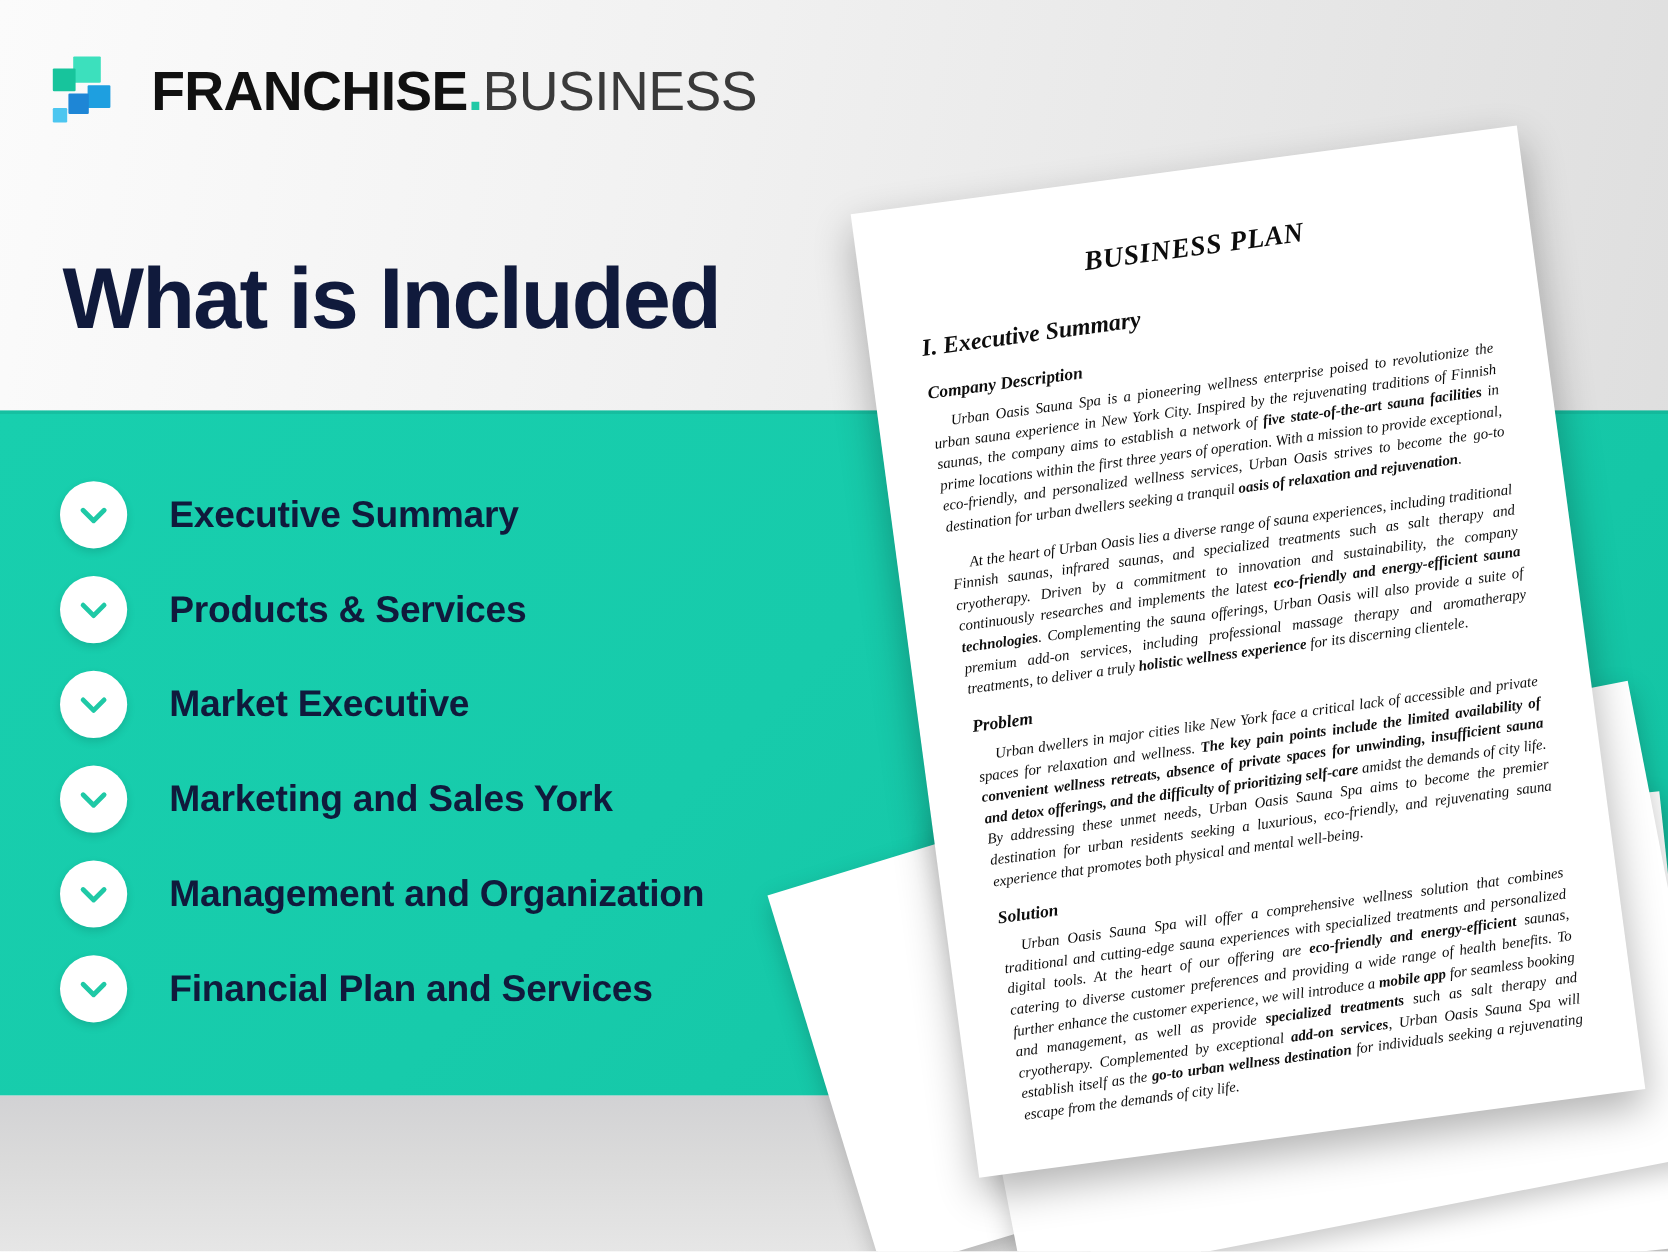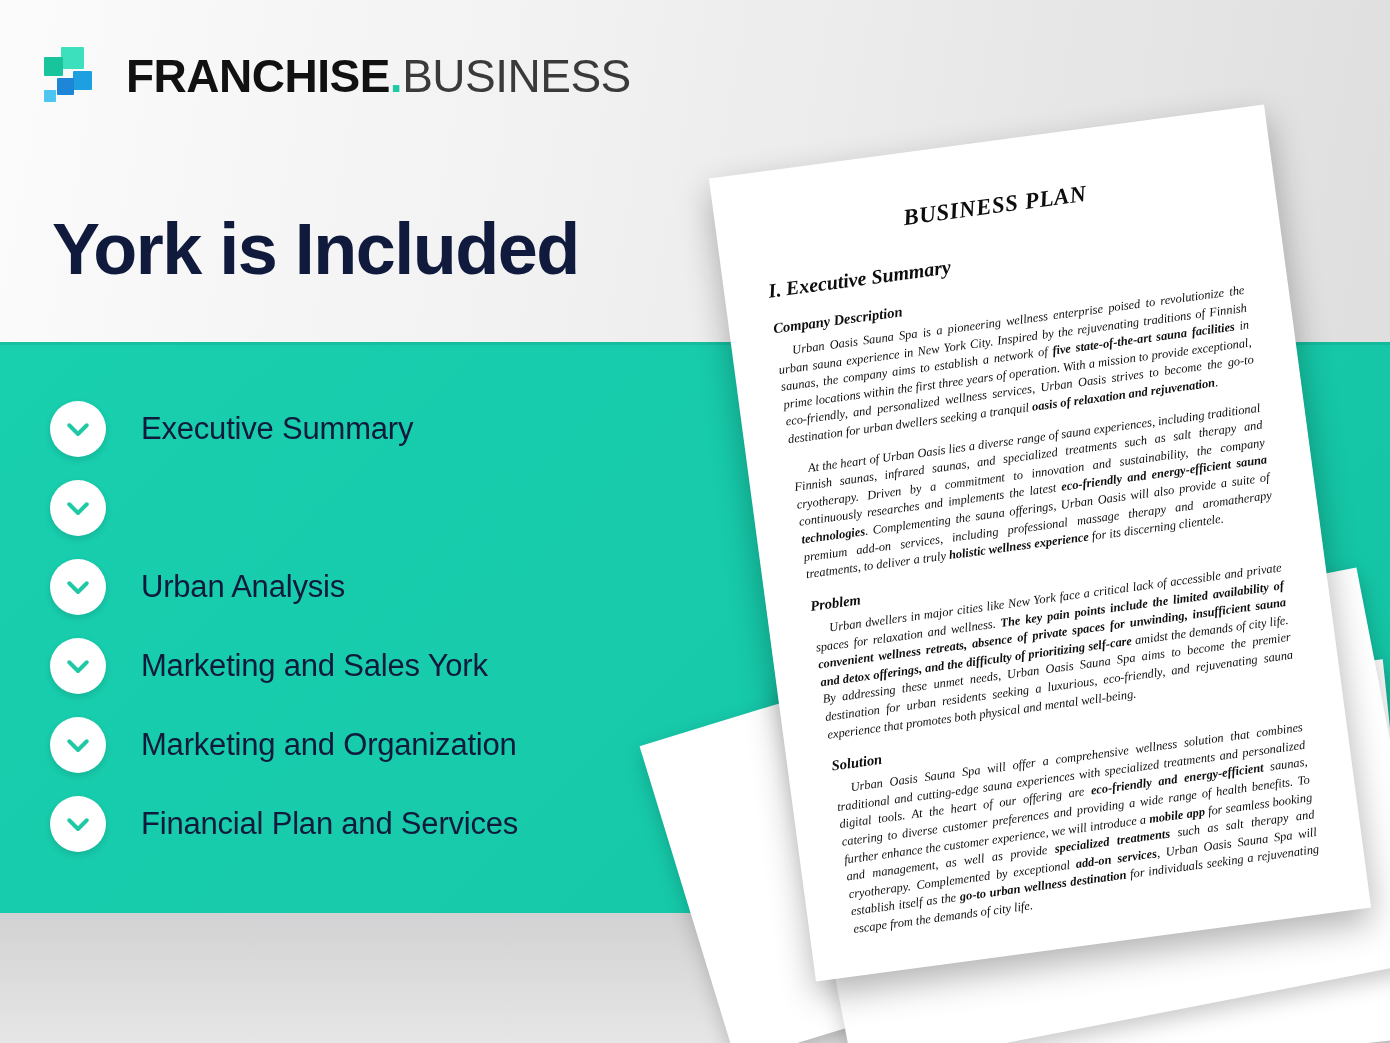--- a/index.html
+++ b/index.html
@@ -111,21 +111,21 @@
     box-shadow: 0 3px 7px rgba(0,0,0,0.13);
     flex: none;
     display: flex;
     align-items: center;
     justify-content: center;
   }
   .chevron-circle svg { display: block; }
   .item-label {
     margin-left: 35px;
     font-size: 31px;
-    font-weight: 400;
+    font-weight: 700;
     color: #101a3c;
     letter-spacing: -0.2px;
     white-space: nowrap;
   }
 
   
   .docs {
     position: absolute;
     left: 640px;
     top: 120px;
@@ -241,21 +241,21 @@
       <i class="sq-b"></i>
       <i class="sq-c"></i>
       <i class="sq-d"></i>
       <i class="sq-e"></i>
     </div>
     <div class="logo-word">
       <span class="bold">FRANCHISE</span><span class="dot">.</span><span class="thin">BUSINESS</span>
     </div>
   </div>
 
-  <div class="page-title">York is Included</div>
+  <div class="page-title">What is Included</div>
 
   <div class="teal-band"></div>
   <div class="band-shadow-top"></div>
   <div class="band-bottom-fade"></div>
 
   <div class="check-list">
 
     <div class="list-item">
       <span class="chevron-circle">
         <svg width="30" height="30" viewBox="0 0 24 24" fill="none" stroke="#1fc9a6" stroke-width="3.2" stroke-linecap="round" stroke-linejoin="round">
@@ -264,47 +264,48 @@
       </span>
       <span class="item-label">Executive Summary</span>
     </div>
 
     <div class="list-item">
       <span class="chevron-circle">
         <svg width="30" height="30" viewBox="0 0 24 24" fill="none" stroke="#1fc9a6" stroke-width="3.2" stroke-linecap="round" stroke-linejoin="round">
             <polyline points="5,9 12,16 19,9"></polyline>
           </svg>
       </span>
-    </div>
-
-    <div class="list-item">
-      <span class="chevron-circle">
-        <svg width="30" height="30" viewBox="0 0 24 24" fill="none" stroke="#1fc9a6" stroke-width="3.2" stroke-linecap="round" stroke-linejoin="round">
-            <polyline points="5,9 12,16 19,9"></polyline>
-          </svg>
-      </span>
-      <span class="item-label">Urban Analysis</span>
+      <span class="item-label">Products &amp; Services</span>
+    </div>
+
+    <div class="list-item">
+      <span class="chevron-circle">
+        <svg width="30" height="30" viewBox="0 0 24 24" fill="none" stroke="#1fc9a6" stroke-width="3.2" stroke-linecap="round" stroke-linejoin="round">
+            <polyline points="5,9 12,16 19,9"></polyline>
+          </svg>
+      </span>
+      <span class="item-label">Market Executive</span>
     </div>
 
     <div class="list-item">
       <span class="chevron-circle">
         <svg width="30" height="30" viewBox="0 0 24 24" fill="none" stroke="#1fc9a6" stroke-width="3.2" stroke-linecap="round" stroke-linejoin="round">
             <polyline points="5,9 12,16 19,9"></polyline>
           </svg>
       </span>
       <span class="item-label">Marketing and Sales York</span>
     </div>
 
     <div class="list-item">
       <span class="chevron-circle">
         <svg width="30" height="30" viewBox="0 0 24 24" fill="none" stroke="#1fc9a6" stroke-width="3.2" stroke-linecap="round" stroke-linejoin="round">
             <polyline points="5,9 12,16 19,9"></polyline>
           </svg>
       </span>
-      <span class="item-label">Marketing and Organization</span>
+      <span class="item-label">Management and Organization</span>
     </div>
 
     <div class="list-item">
       <span class="chevron-circle">
         <svg width="30" height="30" viewBox="0 0 24 24" fill="none" stroke="#1fc9a6" stroke-width="3.2" stroke-linecap="round" stroke-linejoin="round">
             <polyline points="5,9 12,16 19,9"></polyline>
           </svg>
       </span>
       <span class="item-label">Financial Plan and Services</span>
     </div>

